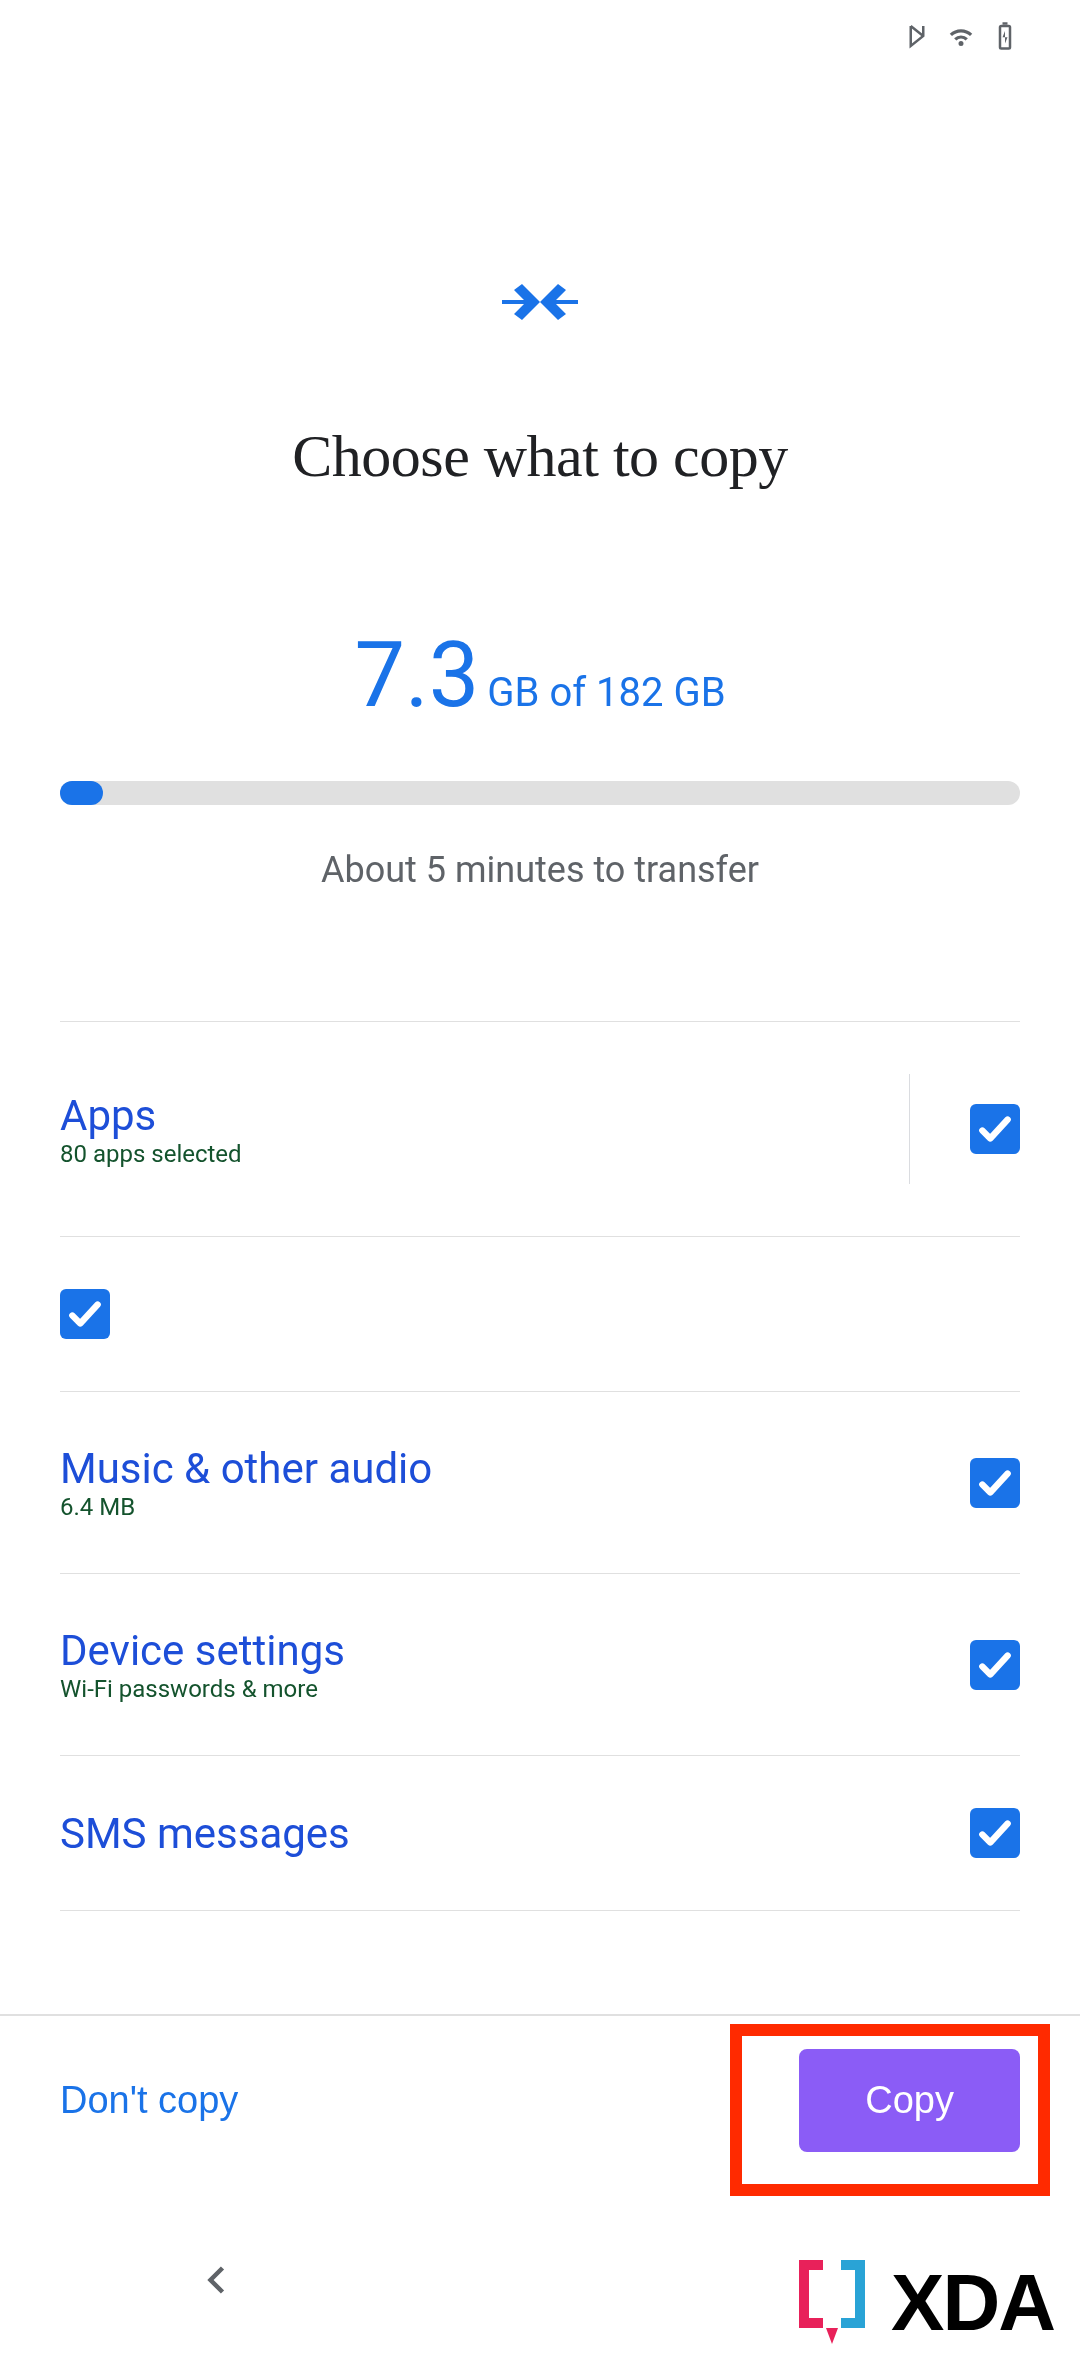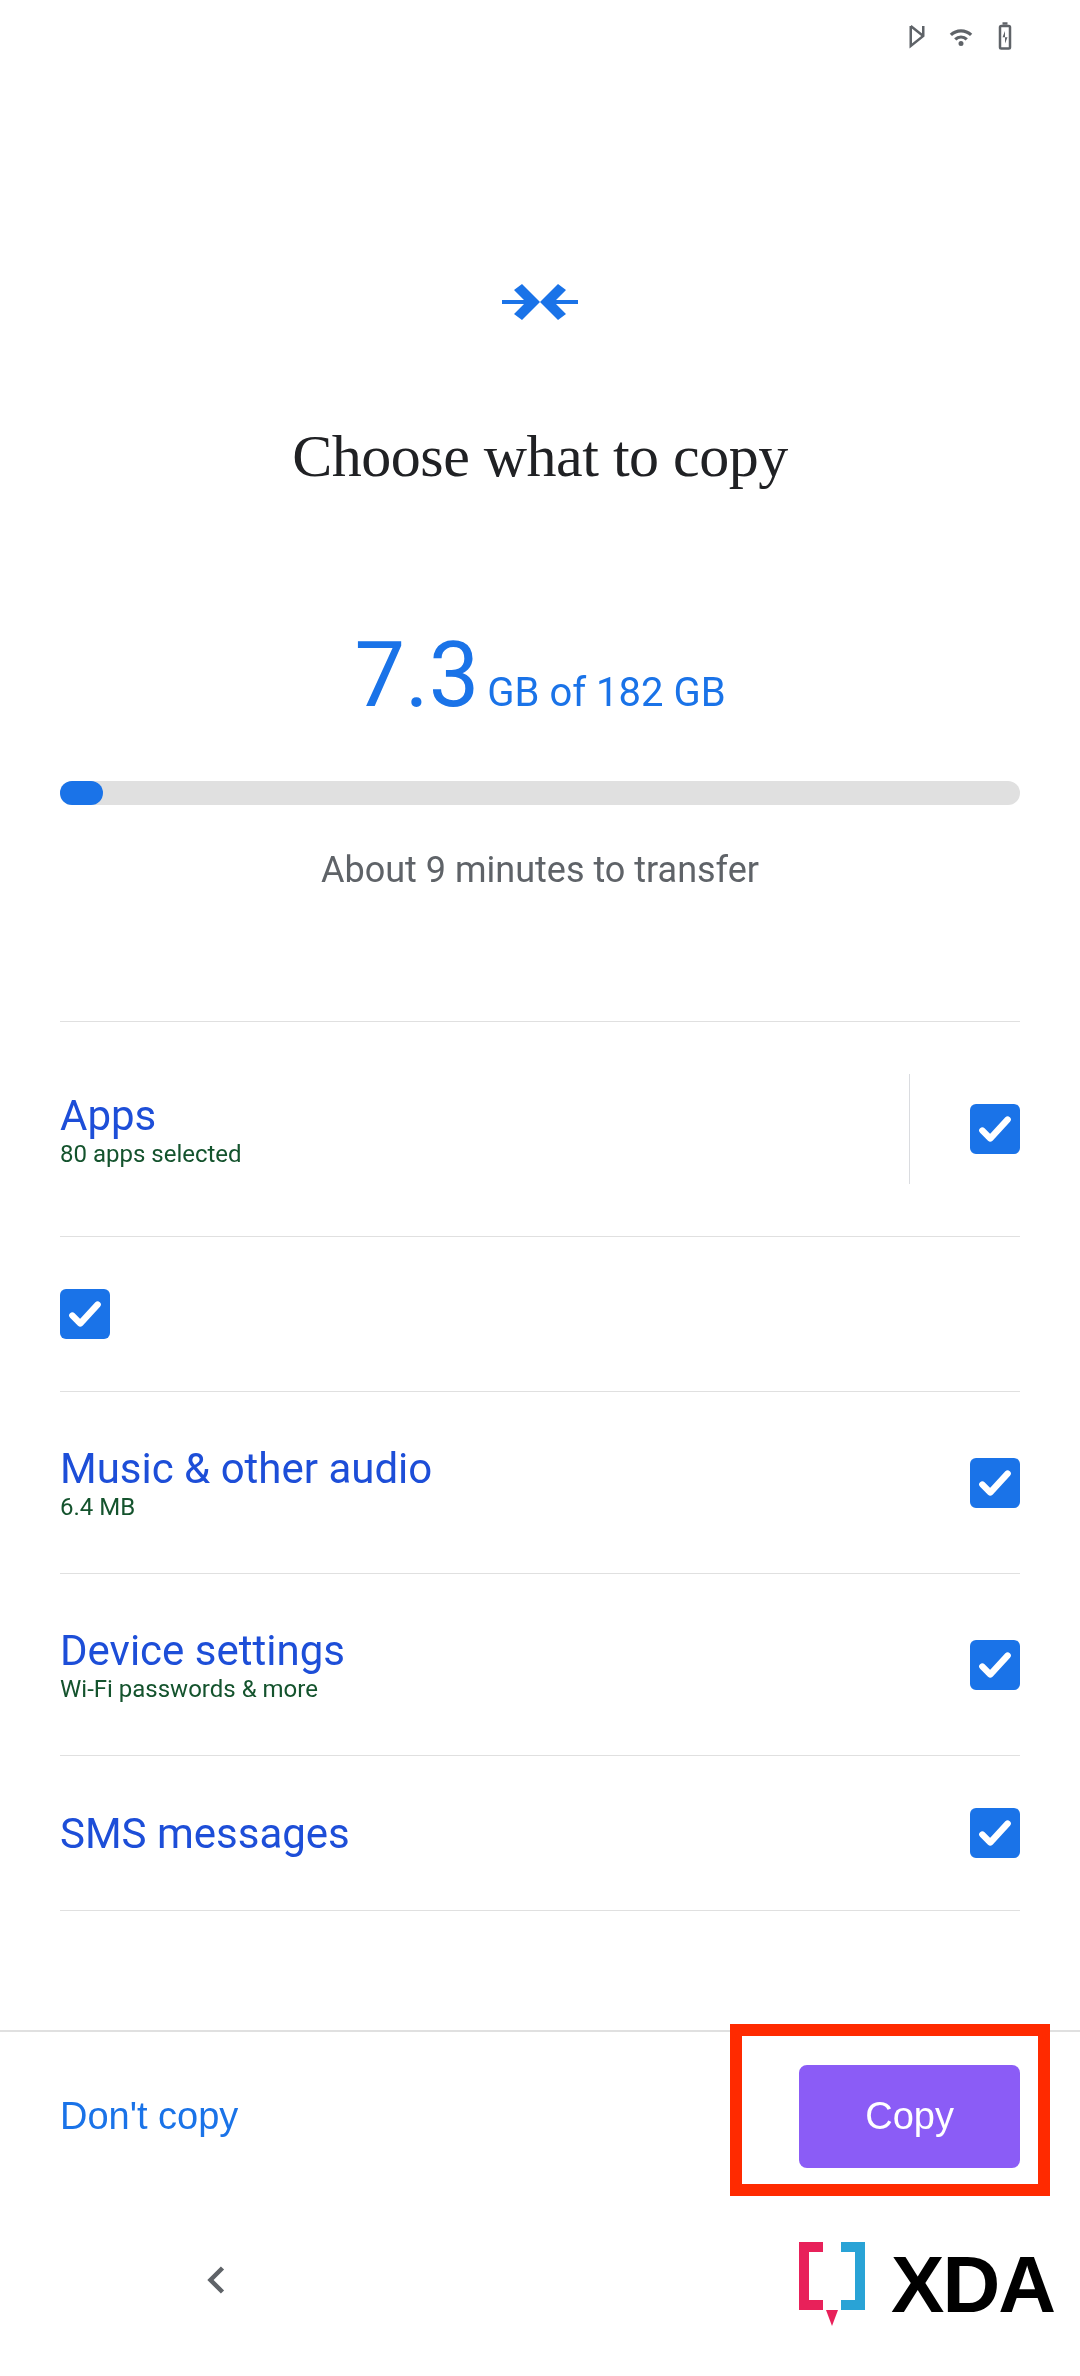--- a/index.html
+++ b/index.html
@@ -95,21 +95,21 @@
       display: flex;
       align-items: center;
       justify-content: center;
       color: #ffffff;
     }
     .checkbox svg { width: 38px; height: 38px; }
     .footer-bar {
       position: absolute;
       left: 0;
       right: 0;
-      bottom: 176px;
+      bottom: 192px;
       height: 170px;
       border-top: 2px solid #e0e0e0;
       display: flex;
       align-items: center;
       justify-content: space-between;
       padding: 8px 60px;
     }
     .link-btn {
       color: #1a73e8;
       font-size: 38px;
@@ -142,21 +142,21 @@
       bottom: 0;
       height: 192px;
       display: flex;
       align-items: center;
       padding: 0 0 0 200px;
     }
     .nav-back { width: 36px; height: 36px; color: #5f6368; }
     .xda-logo {
       position: absolute;
       right: 26px;
-      bottom: 44px;
+      bottom: 26px;
       display: flex;
       align-items: center;
       gap: 20px;
     }
     .xda-mark svg { width: 78px; height: 90px; }
     .xda-text {
       font-size: 80px;
       font-weight: 900;
       letter-spacing: -2px;
       color: #000;
@@ -205,21 +205,21 @@
       <span>GB</span>
       <span>of</span>
       <span>182 GB</span>
     </span>
   </div>
 
   <div class="progress-track">
     <div class="progress-fill" style="width: 4.5%;"></div>
   </div>
 
-  <div class="estimate">About 9 minutes to transfer</div>
+  <div class="estimate">About 5 minutes to transfer</div>
 
   <div class="divider-top"></div>
 
   <div id="items-list">
       <div class="row">
         <div class="texts">
           <div class="row-title">Apps</div>
           <div class="row-sub">80 apps selected</div>
         </div>
         <div class="vsep"></div>

